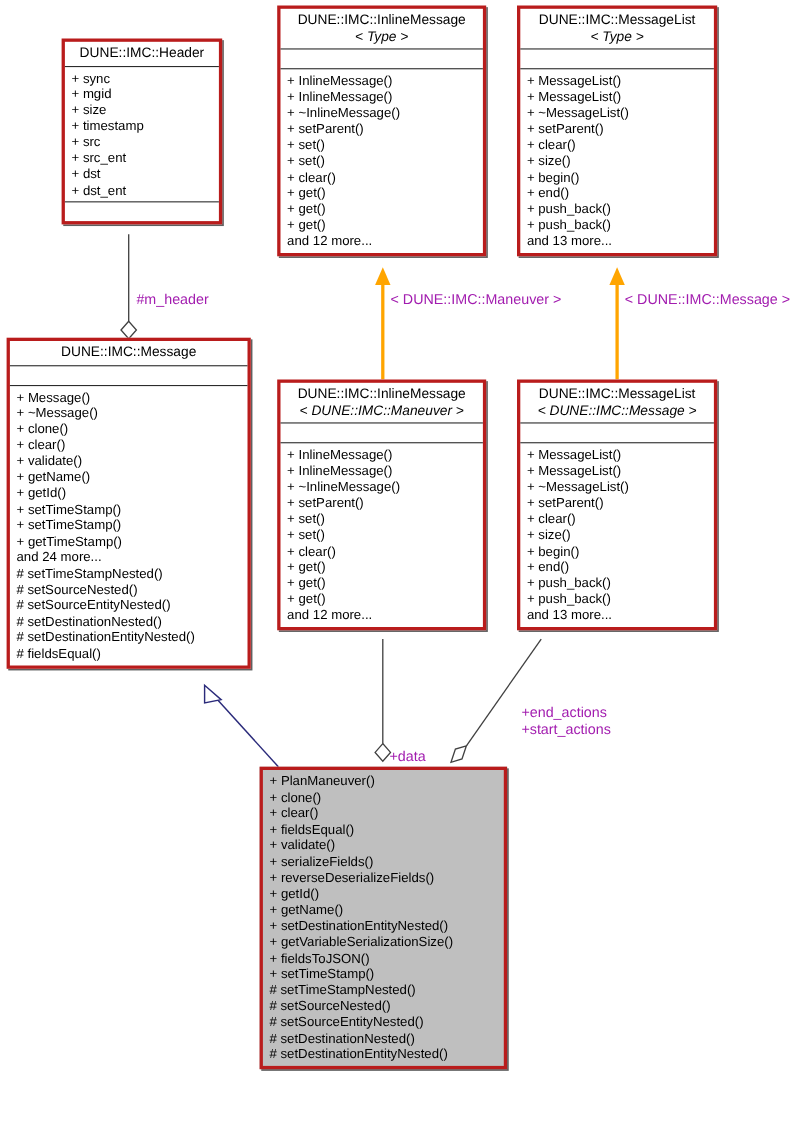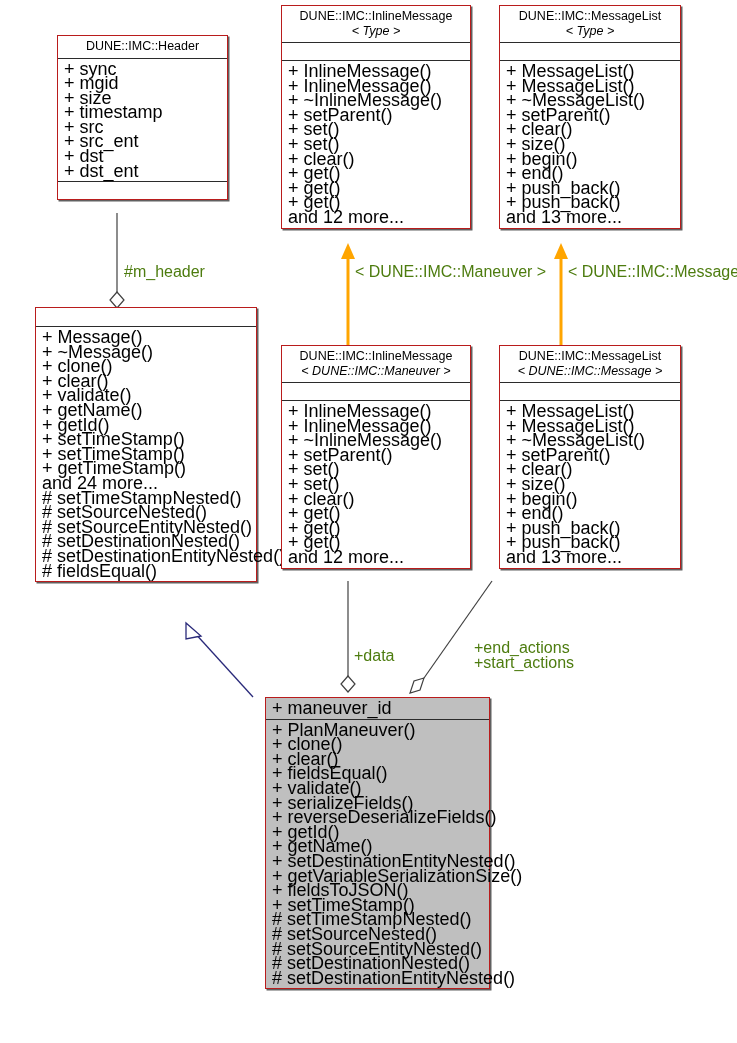--- a/index.html
+++ b/index.html
@@ -24,63 +24,62 @@
   svg#edges {
     position: absolute;
     left: 0; top: 0;
     width: 737px;
     height: 1043px;
     pointer-events: none;
   }
   .uml-box {
     position: absolute;
     box-sizing: border-box;
-    border: 1px solid #b91c1c;
+    border: 3px solid #b91c1c;
     background: #ffffff;
     box-shadow: 1.5px 1.5px 0 0 #606060;
-    margin-left: 29px;
   }
   .uml-box.filled {
     background: #bfbfbf;
   }
   .compartment {
     box-sizing: border-box;
     padding: 2px 0px;
   }
   .compartment + .compartment {
     border-top: 1px solid #2b2b2b;
   }
   .title-compartment {
     text-align: center;
     padding: 3px 4px 4px 4px;
     font-size: 12.5px;
     line-height: 14.5px;
     color: #000000;
   }
   .members-compartment {
     padding: 3px 4px 3px 6px;
-    font-size: 18px;
+    font-size: 12px;
     line-height: 14.6px;
     color: #000000;
   }
   .members-compartment .member {
     white-space: nowrap;
   }
   .empty-compartment {
     height: 18px;
   }
   .title-line2 {
     display: block;
     font-style: italic;
   }
   .edge-label {
     position: absolute;
-    font-size: 16px;
+    font-size: 13px;
     line-height: 14.6px;
-    color: #4d7c0f;
+    color: #a21caf;
     white-space: nowrap;
   }
   .edge-label .lbl-line { display: block; }
 </style>
 </head>
 <body>
 
 <div id="diagram-root">
 
   <svg id="edges" viewBox="0 0 737 1043" xmlns="http://www.w3.org/2000/svg">
@@ -109,21 +108,21 @@
       <line x1="348" y1="581" x2="348" y2="676" stroke="#404040" stroke-width="1.2"></line>
       <polygon points="348,676 341,684 348,692 355,684" fill="#ffffff" stroke="#404040" stroke-width="1.2"></polygon>
     </g>
 
     <g>
       <line x1="492" y1="581" x2="424" y2="678" stroke="#404040" stroke-width="1.2"></line>
       <polygon points="424,678 414,681 410,693 420,690" fill="#ffffff" stroke="#404040" stroke-width="1.2"></polygon>
     </g>
   </svg>
 
-  <div class="uml-box" style="left:28px; top:35px; width:171px;">
+  <div class="uml-box" style="left:56px; top:35px; width:146px;">
     <div class="compartment title-compartment">
       <span>DUNE::IMC::Header</span>
     </div>
     <div class="compartment members-compartment">
       <div class="member">+ sync</div>
       <div class="member">+ mgid</div>
       <div class="member">+ size</div>
       <div class="member">+ timestamp</div>
       <div class="member">+ src</div>
       <div class="member">+ src_ent</div>
@@ -169,20 +168,23 @@
       <div class="member">+ size()</div>
       <div class="member">+ begin()</div>
       <div class="member">+ end()</div>
       <div class="member">+ push_back()</div>
       <div class="member">+ push_back()</div>
       <div class="member">and 13 more...</div>
     </div>
   </div>
 
   <div class="uml-box" style="left:6px; top:307px; width:222px;">
+    <div class="compartment title-compartment">
+      <span>DUNE::IMC::Message</span>
+    </div>
     <div class="compartment empty-compartment"></div>
     <div class="compartment members-compartment">
       <div class="member">+ Message()</div>
       <div class="member">+ ~Message()</div>
       <div class="member">+ clone()</div>
       <div class="member">+ clear()</div>
       <div class="member">+ validate()</div>
       <div class="member">+ getName()</div>
       <div class="member">+ getId()</div>
       <div class="member">+ setTimeStamp()</div>
@@ -234,23 +236,20 @@
       <div class="member">+ size()</div>
       <div class="member">+ begin()</div>
       <div class="member">+ end()</div>
       <div class="member">+ push_back()</div>
       <div class="member">+ push_back()</div>
       <div class="member">and 13 more...</div>
     </div>
   </div>
 
   <div class="uml-box filled" style="left:236px; top:697px; width:225px;">
-    <div class="compartment members-compartment">
-      <div class="member">+ maneuver_id</div>
-    </div>
     <div class="compartment members-compartment">
       <div class="member">+ PlanManeuver()</div>
       <div class="member">+ clone()</div>
       <div class="member">+ clear()</div>
       <div class="member">+ fieldsEqual()</div>
       <div class="member">+ validate()</div>
       <div class="member">+ serializeFields()</div>
       <div class="member">+ reverseDeserializeFields()</div>
       <div class="member">+ getId()</div>
       <div class="member">+ getName()</div>
@@ -271,21 +270,21 @@
   </div>
 
   <div class="edge-label" style="left:355px; top:265px;">
     <span class="lbl-line">&lt; DUNE::IMC::Maneuver &gt;</span>
   </div>
 
   <div class="edge-label" style="left:568px; top:265px;">
     <span class="lbl-line">&lt; DUNE::IMC::Message &gt;</span>
   </div>
 
-  <div class="edge-label" style="left:354px; top:649px;text-align:center;">
+  <div class="edge-label" style="left:354px; top:681px;text-align:center;">
     <span class="lbl-line">+data</span>
   </div>
 
   <div class="edge-label" style="left:474px; top:641px;">
     <span class="lbl-line">+end_actions</span>
     <span class="lbl-line">+start_actions</span>
   </div>
 
 </div>
 

